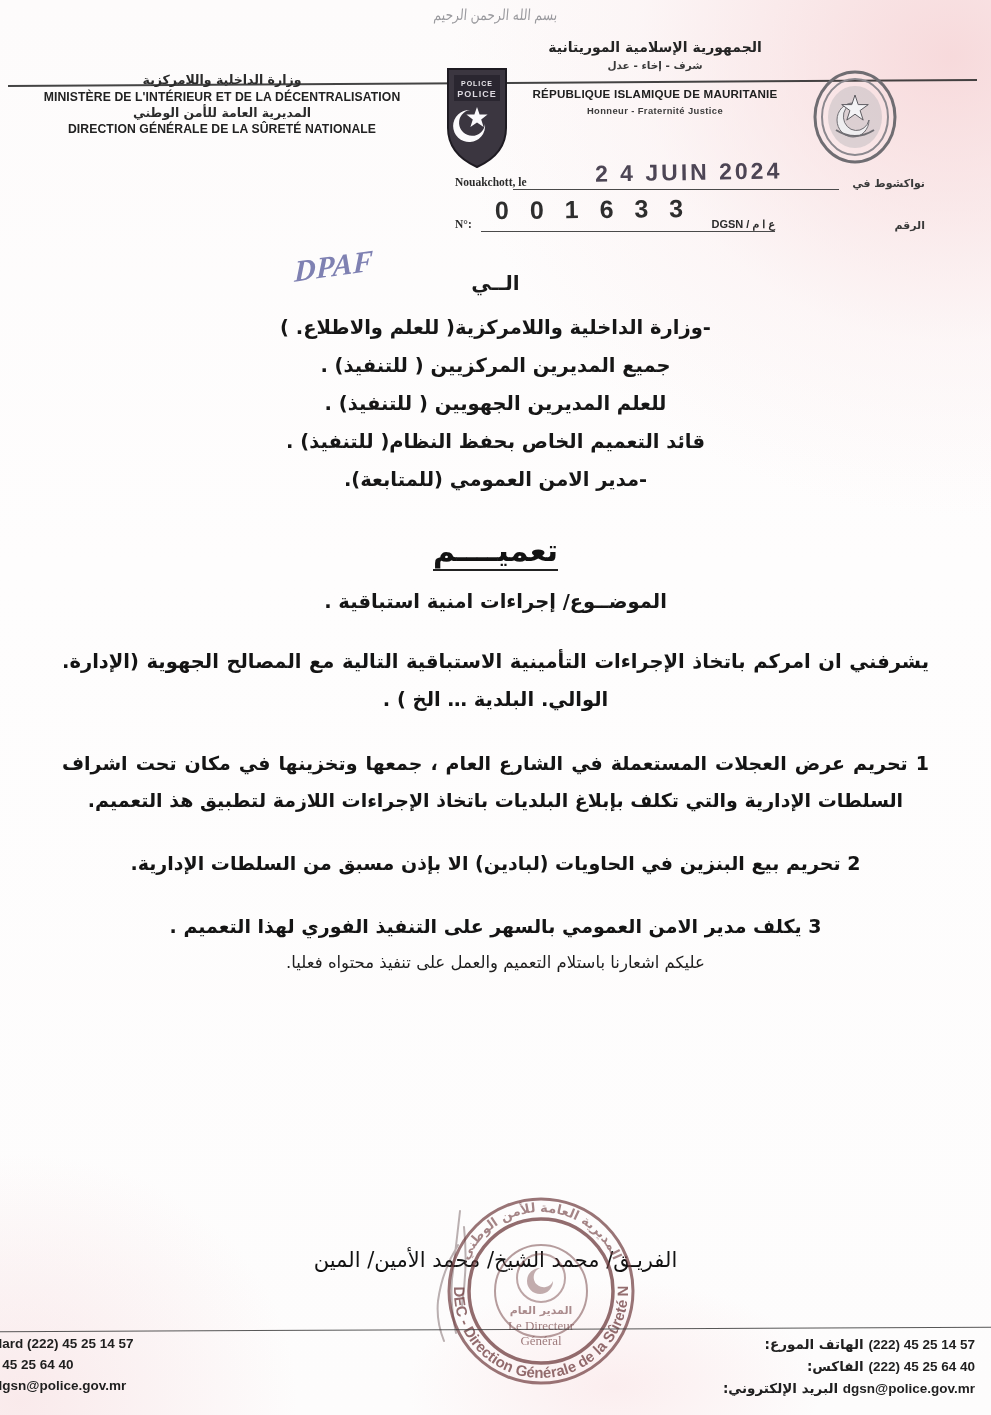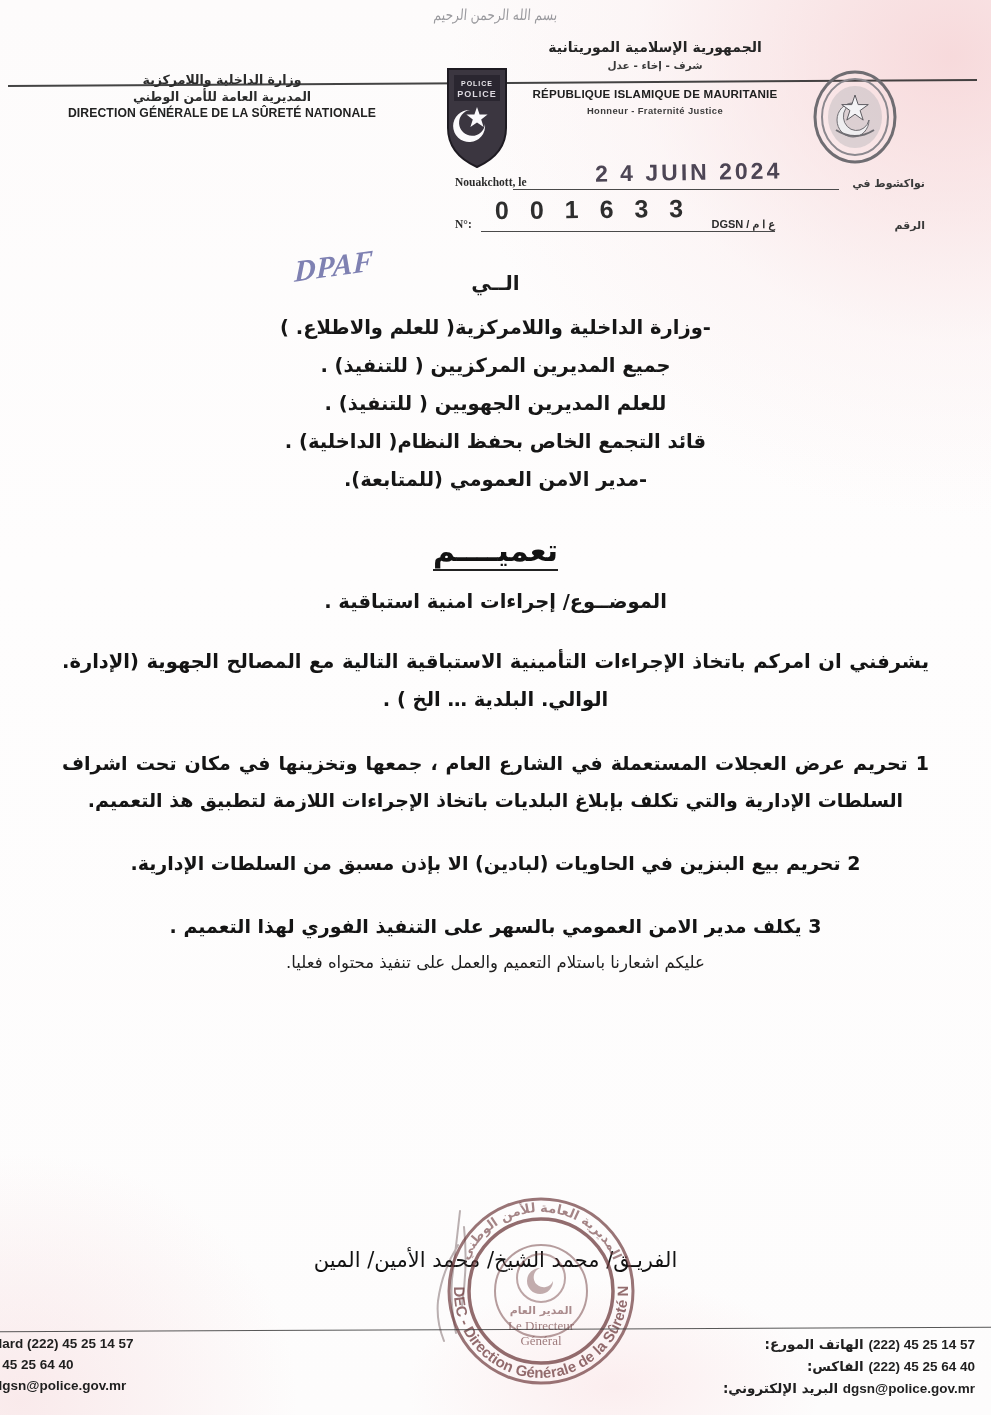--- a/index.html
+++ b/index.html
@@ -338,20 +338,21 @@
 
 <div class="page">
 
   <div class="basmala">بسم الله الرحمن الرحيم</div>
 
   <div class="header">
     <div class="hdr-rule"></div>
 
     <div class="hdr-left">
       <div class="hdr-ar">وزارة الداخلية واللامركزية</div>
+      <div class="hdr-fr">MINISTÈRE DE L'INTÉRIEUR ET DE LA  DÉCENTRALISATION</div>
       <div class="hdr-ar">المديرية العامة للأمن الوطني</div>
       <div class="hdr-fr">DIRECTION GÉNÉRALE DE LA SÛRETÉ  NATIONALE</div>
     </div>
 
     <div class="hdr-center">
       <div class="hdr-c-ar1">الجمهورية الإسلامية الموريتانية</div>
       <div class="hdr-c-ar2">شرف - إخاء - عدل</div>
       <div class="hdr-c-fr1">RÉPUBLIQUE ISLAMIQUE DE MAURITANIE</div>
       <div class="hdr-c-fr2">Honneur - Fraternité  Justice</div>
     </div>
@@ -400,21 +401,21 @@
     <div class="doc-title">
       <span class="draft-mark">DPAF</span>
     </div>
 
     <div class="to-label">الــي</div>
 
     <div class="recipients">
       <div>-وزارة الداخلية واللامركزية( للعلم والاطلاع. )</div>
       <div>جميع المديرين المركزيين ( للتنفيذ) .</div>
       <div>للعلم المديرين الجهويين  ( للتنفيذ) .</div>
-      <div>قائد التجمع الخاص بحفظ النظام( الداخلية) .</div>
+      <div>قائد التعميم الخاص بحفظ النظام( للتنفيذ) .</div>
       <div>-مدير الامن العمومي (للمتابعة).</div>
     </div>
 
     <div class="circular-word">
       <span>تعميــــم</span>
     </div>
 
     <div class="subject">الموضــوع/ إجراءات امنية استباقية .</div>
 
     <div class="intro">يشرفني ان امركم باتخاذ الإجراءات التأمينية الاستباقية التالية مع المصالح الجهوية (الإدارة. الوالي. البلدية … الخ ) .</div>

